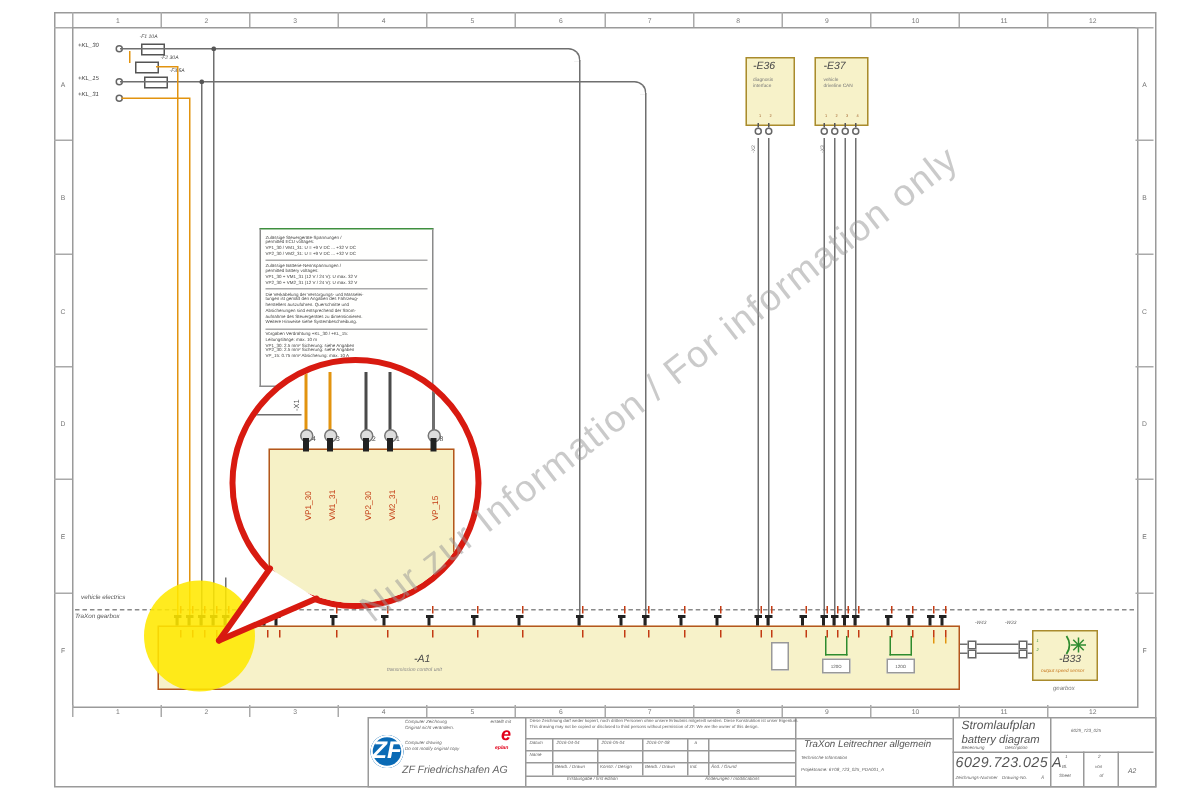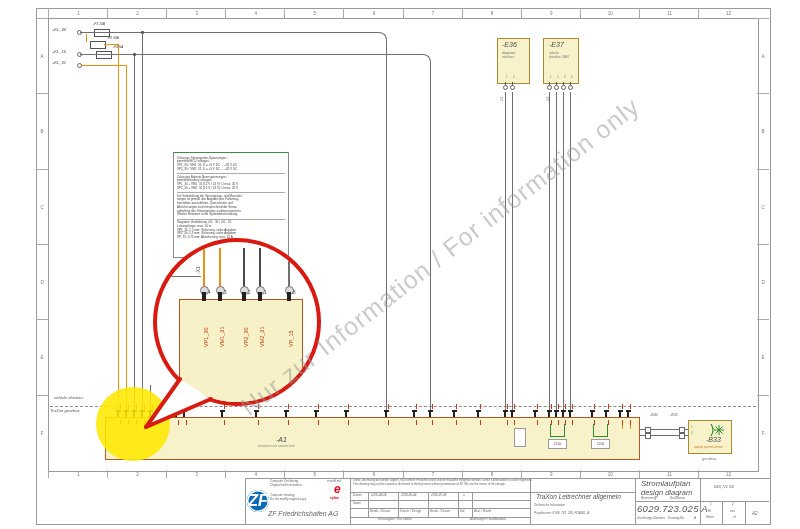--- a/index.html
+++ b/index.html
@@ -426,21 +426,21 @@
     <div class="t mini" style="left:460px;top:510px;">Ind.</div>
     <div class="t mini" style="left:474px;top:510px;">Änd. / Grund</div>
     <div class="t mini" style="left:378px;top:518px;">Erstausgabe / first edition</div>
     <div class="t mini" style="left:470px;top:518px;">Änderungen / modifications</div>
 
     <div class="t mini" style="left:534px;top:504px;">Technische Information</div>
     <div class="t mini" style="left:534px;top:512px;">Projektname: 6Y08_723_025_PDA001_A</div>
     <div class="t" style="left:536px;top:493px;font-size:6.5px;color:#555;">TraXon Leitrechner allgemein</div>
 
     <div class="t" style="left:641px;top:480px;font-size:8px;color:#555;">Stromlaufplan</div>
-    <div class="t" style="left:641px;top:489px;font-size:7.5px;font-style:italic;color:#555;">design diagram</div>
+    <div class="t" style="left:641px;top:489px;font-size:7.5px;font-style:italic;color:#555;">battery diagram</div>
     <div class="t mini" style="left:641px;top:497px;">Benennung</div>
     <div class="t mini" style="left:670px;top:497px;font-style:italic;">Description</div>
 
     <div class="t" style="left:637px;top:504px;font-size:9.5px;letter-spacing:0.3px;color:#555;">6029.723.025 A</div>
     <div class="t mini" style="left:637px;top:517px;">Zeichnungs-Nummer</div>
     <div class="t mini" style="left:668px;top:517px;">Drawing-No.</div>
     <div class="t mini" style="left:694px;top:517px;">Ä</div>
     <div class="t mini" style="left:714px;top:486px;">6029_723_025</div>
 
     <div class="t mini" style="left:710px;top:503px;">1</div>

